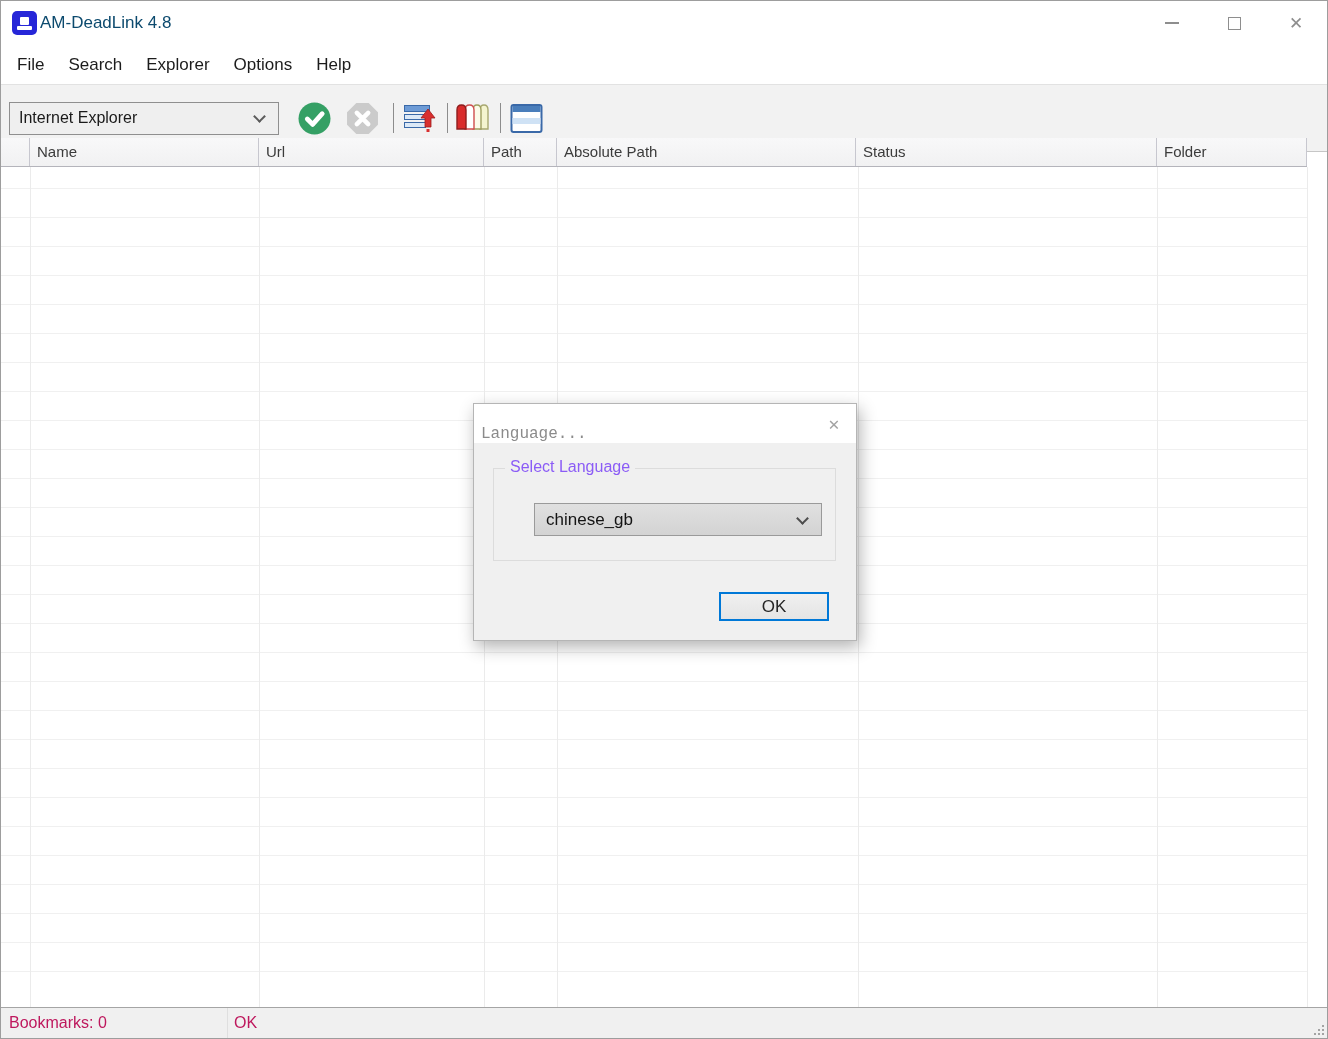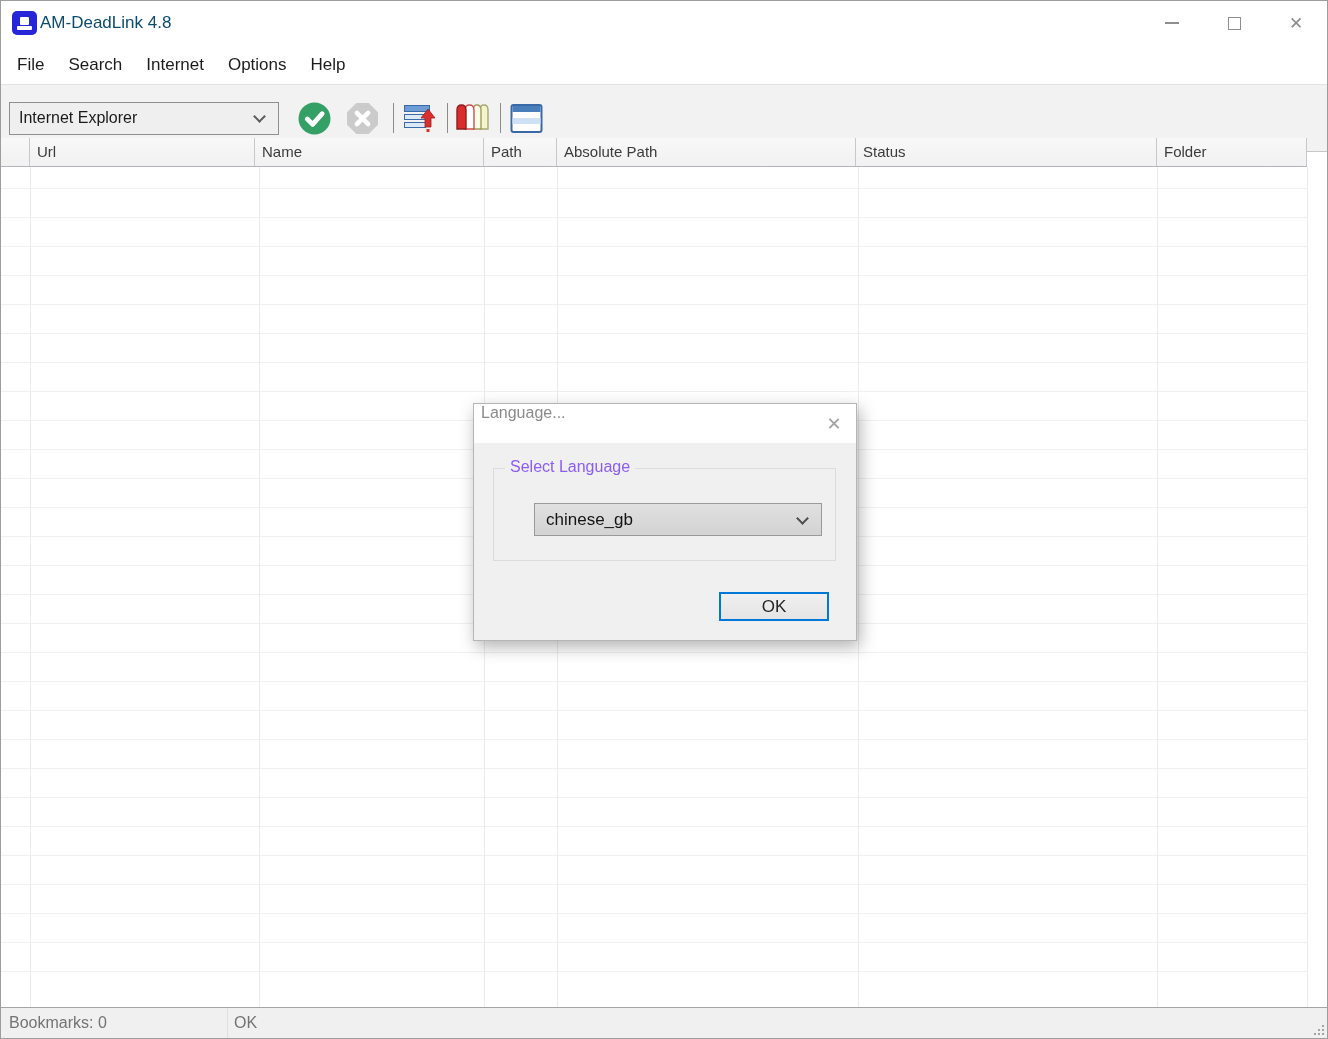--- a/index.html
+++ b/index.html
@@ -43,33 +43,33 @@
   .th.c6 { width:150px; border-right:1px solid #c7c7cf; }
 
   
   .tbody { position:absolute; left:1px; top:167px; width:1326px; height:840px; background:#fff; }
   .grid { position:absolute; left:0; top:0; width:1306px; height:100%;
           background-image:repeating-linear-gradient(to bottom, transparent 0 28px, #f0f0f0 28px 29px);
           background-position:0 -7px; }
   .vline { position:absolute; top:0; width:1px; height:100%; background:#ebebeb; }
 
   
-  .statusbar { position:absolute; left:1px; right:1px; bottom:1px; height:31px; background:#f0f0f0; border-top:1px solid #a5a5a5; display:flex; align-items:center; font-size:16px; color:#737373; }
+  .statusbar { position:absolute; left:1px; right:1px; bottom:1px; height:31px; background:#f0f0f0; border-top:1px solid #a5a5a5; display:flex; align-items:center; font-size:16px; color:#be185d; }
   .sb-left { width:226px; padding-left:8px; }
   .sb-sep { width:1px; height:100%; background:#dfdfdf; }
   .sb-right { padding-left:6px; }
   .grip { position:absolute; right:3px; bottom:3px; width:12px; height:12px; }
   .grip i { position:absolute; width:2px; height:2px; background:#a3a3a3; }
   .grip i:nth-child(1){ right:0; bottom:0; } .grip i:nth-child(2){ right:4px; bottom:0; }
   .grip i:nth-child(3){ right:8px; bottom:0; } .grip i:nth-child(4){ right:0; bottom:4px; }
   .grip i:nth-child(5){ right:4px; bottom:4px; } .grip i:nth-child(6){ right:0; bottom:8px; }
 
   
   .dialog { position:absolute; left:473px; top:403px; width:384px; height:238px; background:#f0f0f0; border:1px solid #b5b5b5; box-shadow:3px 6px 16px rgba(0,0,0,0.30); }
-  .dlg-titlebar { height:39px; background:#fff; display:flex; align-items:flex-start; }
+  .dlg-titlebar { height:39px; background:#fff; display:flex; align-items:flex-end;font-family:Liberation Mono, monospace; }
   .dlg-title { color:#8b8b8b; font-size:16px; padding-left:7px; }
   .dlg-close { margin-left:auto; width:44px; height:100%; display:flex; align-items:center; justify-content:center; color:#a3a3a3; font-size:18px; }
   .groupbox { position:absolute; left:19px; top:64px; width:343px; height:93px; border:1px solid #dcdcdc; }
   .group-label { position:absolute; top:-11px; left:11px; background:#f0f0f0; padding:0 5px; font-size:16px; color:#8b5cf6; }
   .dlg-combo { position:absolute; left:60px; top:99px; width:288px; height:33px; background:linear-gradient(#e0e0e0,#d3d3d3); border:1px solid #9a9a9a; display:flex; align-items:center; }
   .dlg-combo .combo-text { font-size:17px; color:#141414; padding-left:11px; }
   .dlg-combo .chev { top:10px; border-color:#4d4d4d; }
   .ok-btn { position:absolute; left:245px; top:188px; width:110px; height:29px; background:linear-gradient(#f0f0f0,#e4e4e4); border:2px solid #0078d7; font-size:17px; color:#262626; display:flex; align-items:center; justify-content:center; font-family:"Liberation Sans", sans-serif; }
 </style>
 </head>
@@ -92,21 +92,21 @@
         </div>
       <div class="win-btn">
           <span class="close-glyph">✕</span>
         </div>
     </div>
   </div>
 
   <div class="menubar">
     <span class="menu-item">File</span>
     <span class="menu-item">Search</span>
-    <span class="menu-item">Internet</span>
+    <span class="menu-item">Explorer</span>
     <span class="menu-item">Options</span>
     <span class="menu-item">Help</span>
   </div>
 
   <div class="toolbar">
     <div class="combo">
       <span class="combo-text">Internet Explorer</span>
       <span class="chev"></span>
     </div>
 
@@ -153,22 +153,22 @@
       <svg width="33" height="31" viewBox="0 0 33 31">
         <rect x="1.5" y="2" width="30" height="27" rx="2" fill="#ffffff" stroke="#3a69a8" stroke-width="2"></rect>
         <rect x="2.5" y="3" width="28" height="6" fill="#4a7ebb"></rect>
         <rect x="2.5" y="15" width="28" height="6" fill="#cfe2f5"></rect>
       </svg>
     </div>
   </div>
 
   <div class="thead">
     <div class="th c0"></div>
+    <div class="th c1">Name</div>
     <div class="th c2">Url</div>
-    <div class="th c1">Name</div>
     <div class="th c3">Path</div>
     <div class="th c5">Absolute Path</div>
     <div class="th c4">Status</div>
     <div class="th c6">Folder</div>
   </div>
 
   <div class="tbody">
     <div class="grid"></div>
     <div class="vline" style="left:29px;"></div>
     <div class="vline" style="left:258px;"></div>

